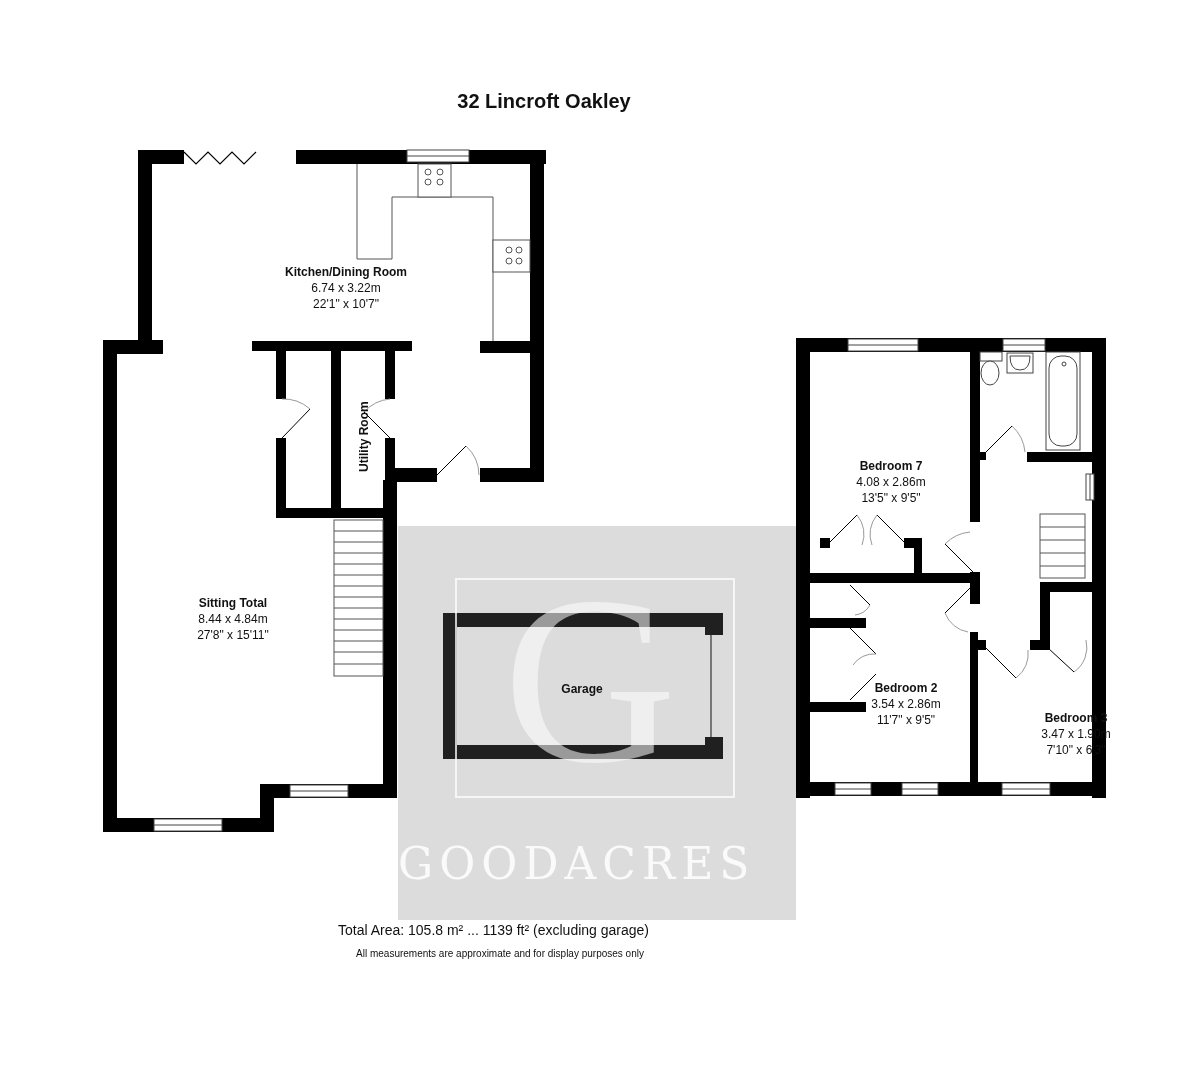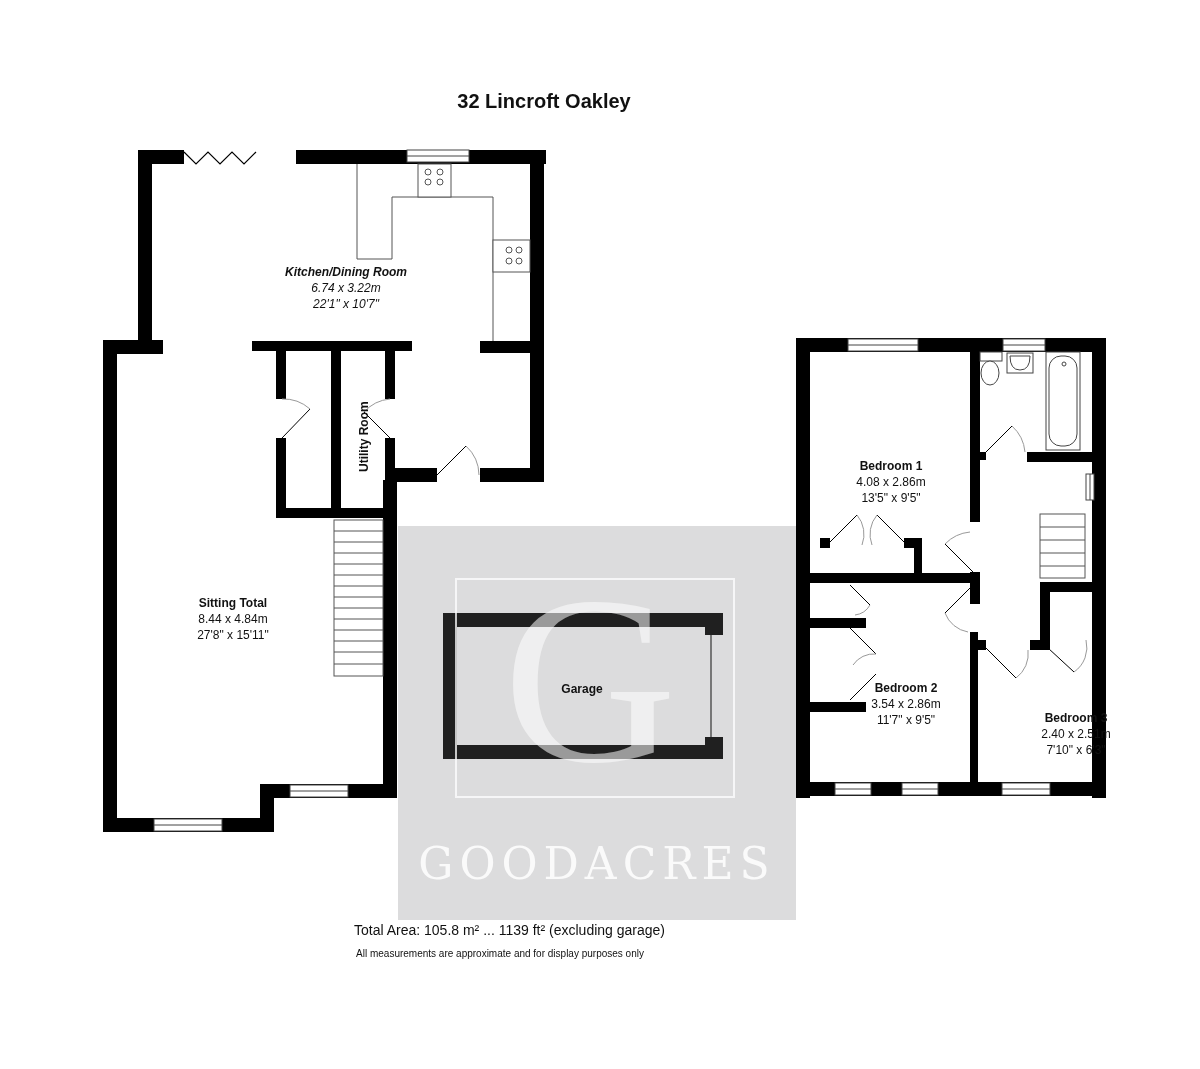--- a/index.html
+++ b/index.html
@@ -3,23 +3,23 @@
 <meta charset="utf-8">
 <style>
   html, body { margin: 0; padding: 0; background: #ffffff; }
   body { width: 1200px; height: 1069px; position: relative; overflow: hidden; font-family: "Liberation Sans", sans-serif; color: #111; }
   .title { position: absolute; top: 90px; left: 0; width: 1088px; text-align: center; font-weight: bold; font-size: 20px; }
   svg.plan { position: absolute; left: 0; top: 0; }
   .room-label { position: absolute; text-align: center; font-size: 12px; line-height: 16px; color: #111; transform: translateX(-50%); white-space: nowrap; }
   .room-label .name { font-weight: bold; display: block; }
   .room-label .dim { display: block; }
   .utility { position: absolute; left: 357px; top: 472px; transform-origin: 0 0; transform: rotate(-90deg); font-weight: bold; font-size: 12px; white-space: nowrap; }
-  .total { position: absolute; top: 922px; left: 16px; width: 987px; text-align: center; font-size: 14px; }
+  .total { position: absolute; top: 922px; left: 0; width: 987px; text-align: center; font-size: 14px; }
   .disclaimer { position: absolute; top: 948px; left: 0; width: 1000px; text-align: center; font-size: 10px; }
-  .brand { position: absolute; top: 838px; left: 398px; width: 398px; text-align: center; font-family: "DejaVu Serif", serif; font-size: 44px; letter-spacing: 6px; color: rgba(255,255,255,0.85); }
+  .brand { position: absolute; top: 838px; left: 398px; width: 398px; font-family: "DejaVu Serif", serif; font-size: 44px; letter-spacing: 6px; color: rgba(255,255,255,0.85); }
   .wm-g { position: absolute; left: 455px; top: 578px; width: 280px; height: 220px; border: 2px solid rgba(255,255,255,0.75); box-sizing: border-box; }
   .wm-g-letter { position: absolute; left: 490px; top: 560px; width: 200px; text-align: center; font-family: "Liberation Serif", serif; font-size: 240px; line-height: 240px; color: rgba(255,255,255,0.55); }
 </style>
 </head>
 <body>
 
 <div class="title">32 Lincroft Oakley</div>
 
 <svg class="plan" width="1200" height="1069" viewBox="0 0 1200 1069">
 
@@ -187,50 +187,50 @@
     <path d="M1016,678 A30,30 0 0 0 1028,650" stroke="#999"></path>
     <line x1="1048" y1="648" x2="1074" y2="672"></line>
     <path d="M1074,672 A30,30 0 0 0 1086,640" stroke="#999"></path>
   </g>
 </svg>
 
 <div class="wm-g"></div>
 <div class="wm-g-letter">G</div>
 <div class="brand">GOODACRES</div>
 
-<div class="room-label" style="left:346px; top:264px;font-style:italic;">
+<div class="room-label" style="left:346px; top:264px;">
   <span class="name">Kitchen/Dining Room</span>
   <span class="dim">6.74 x 3.22m</span>
   <span class="dim">22'1" x 10'7"</span>
 </div>
 
 <div class="utility">Utility Room</div>
 
 <div class="room-label" style="left:233px; top:595px;">
   <span class="name">Sitting Total</span>
   <span class="dim">8.44 x 4.84m</span>
   <span class="dim">27'8" x 15'11"</span>
 </div>
 
 <div class="room-label" style="left:582px; top:681px;">
   <span class="name">Garage</span>
 </div>
 
 <div class="room-label" style="left:891px; top:458px;">
-  <span class="name">Bedroom 1</span>
+  <span class="name">Bedroom 7</span>
   <span class="dim">4.08 x 2.86m</span>
   <span class="dim">13'5" x 9'5"</span>
 </div>
 
 <div class="room-label" style="left:906px; top:680px;">
   <span class="name">Bedroom 2</span>
   <span class="dim">3.54 x 2.86m</span>
   <span class="dim">11'7" x 9'5"</span>
 </div>
 
 <div class="room-label" style="left:1076px; top:710px;">
   <span class="name">Bedroom 3</span>
-  <span class="dim">2.40 x 2.51m</span>
+  <span class="dim">3.47 x 1.90m</span>
   <span class="dim">7'10" x 6'3"</span>
 </div>
 
 <div class="total">Total Area: 105.8 m² ... 1139 ft² (excluding garage)</div>
 <div class="disclaimer">All measurements are approximate and for display purposes only</div>
 
 </body></html>

